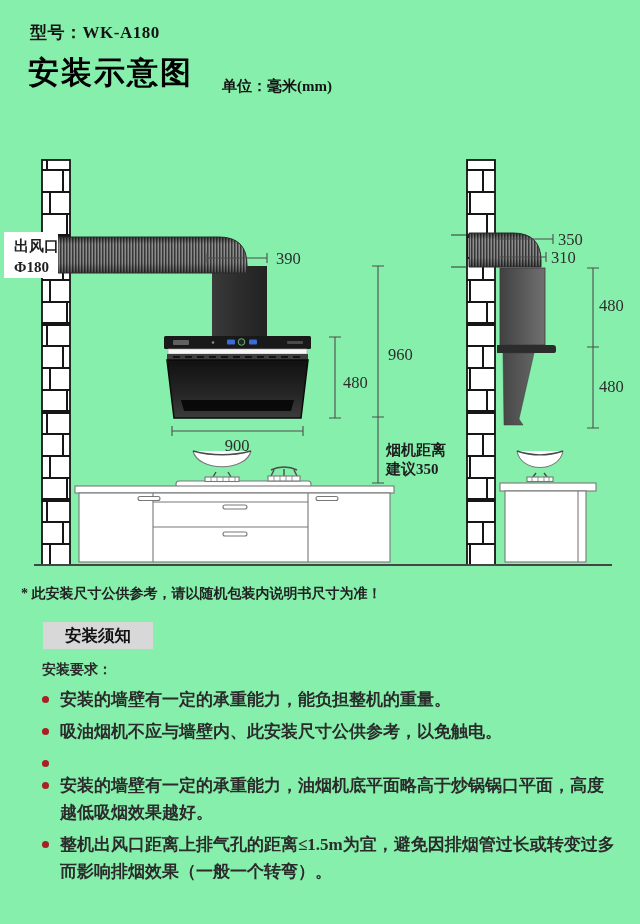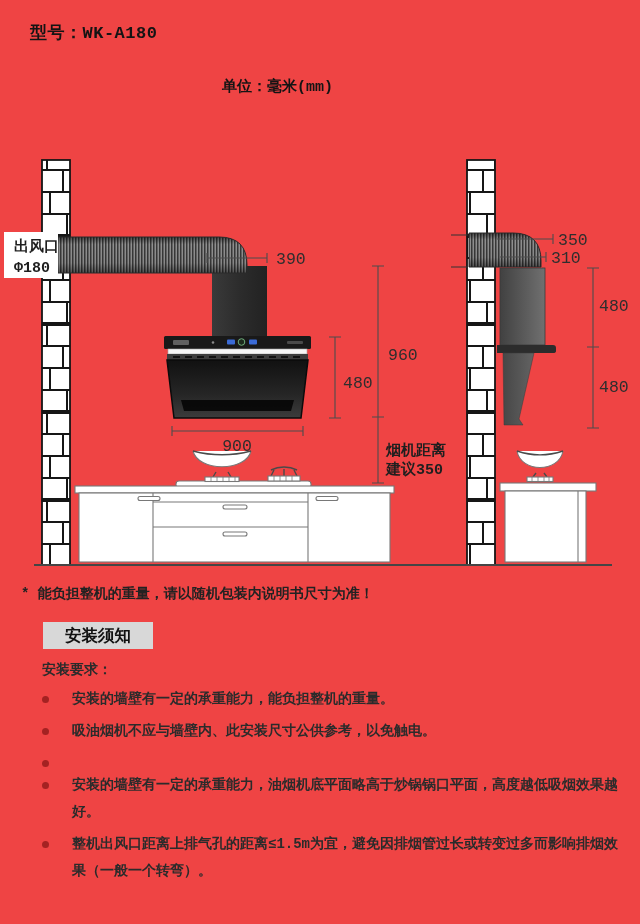--- a/index.html
+++ b/index.html
@@ -1,44 +1,45 @@
 <!DOCTYPE html>
 <html><head>
 <meta charset="utf-8">
 <style>
   html,body { margin:0; padding:0; background:#fff; }
   .page {
-    position:relative; width:640px; height:924px; background:#ef4444;
-    font-family:Liberation Mono, monospace; overflow:hidden; color:#1a1a1a;
+    position:relative; width:640px; height:924px; background:#86efac;
+    font-family:Liberation Serif, serif; overflow:hidden; color:#1a1a1a;
   }
   .model-line { position:absolute; left:30px; top:21px; font-size:17px; font-weight:600; letter-spacing:.5px; color:#141414; }
   .page-title { position:absolute; left:28px; top:52px; font-size:31px; font-weight:800; letter-spacing:2px; color:#000; }
   .unit-label { position:absolute; left:222px; top:77px; font-size:15px; font-weight:600; color:#141414;text-align:center; }
   .diagram-svg { position:absolute; left:0; top:148px; }
   .note-line { position:absolute; left:21px; top:585px; font-size:14px; font-weight:600; color:#222; }
   .section-tag { position:absolute; left:21px; top:622px; width:110px; height:27px; background:#d8d8d8;
     display:flex; align-items:center; justify-content:center; font-size:16.5px; font-weight:700; color:#111;margin-left:22px; }
   .req-title { position:absolute; left:42px; top:661px; font-size:14px; font-weight:700; color:#2b2b2b; }
   .req-list { position:absolute; left:42px; top:686px; width:578px; margin:0; padding:0; list-style:none; }
-  .req-list li { display:flex; gap:23px; margin-bottom:5px; font-size:14px; font-weight:600; color:#2b2b2b; line-height:27px; }
+  .req-list li { display:flex; gap:11px; margin-bottom:5px; font-size:17px; font-weight:600; color:#2b2b2b; line-height:27px; }
   .bullet-dot { flex:0 0 auto; width:7px; height:7px; border-radius:50%; background:#a42222; margin-top:10px; }
 
   
   .dim { stroke:#4d4d4d; stroke-width:1.1; fill:none; }
   .dimnum { font-size:16.5px; fill:#2e2e2e; font-weight:500; }
   .cnlabel { font-size:15px; font-weight:600; fill:#1f1f1f; }
   .lineart { fill:#ffffff; stroke:#787878; stroke-width:1.1; }
   .lineart-dk { fill:none; stroke:#4a4a4a; stroke-width:1.4; }
 </style>
 </head>
 <body>
 
 <div class="page">
 
   <div class="model-line">型号：WK-A180</div>
+  <div class="page-title">安装示意图</div>
   <div class="unit-label">单位：毫米(mm)</div>
 
   <svg class="diagram-svg" width="640" height="424" viewBox="0 0 640 424" xmlns="http://www.w3.org/2000/svg">
     <defs>
       <pattern id="brick" width="28" height="88" patternUnits="userSpaceOnUse">
         <rect width="28" height="88" fill="#ffffff"></rect>
         <path d="M0,1 H28 M0,22 H28 M0,44 H28 M0,66 H28 M0,87 H28" stroke="#161616" stroke-width="2"></path>
         <path d="M19,0 V22 M7,22 V44 M22,44 V66 M11,66 V88" stroke="#161616" stroke-width="2"></path>
       </pattern>
       <pattern id="stripes" width="3" height="6" patternUnits="userSpaceOnUse">
@@ -186,21 +187,21 @@
       <g>
         <path class="dim" d="M593,120 V280 M587,120 H599 M587,199 H599 M587,280 H599"></path>
         <text class="dimnum" x="599" y="163">480</text>
         <text class="dimnum" x="599" y="244">480</text>
       </g>
     </g>
 
     <line x1="34" y1="417" x2="612" y2="417" stroke="#454545" stroke-width="2"></line>
   </svg>
 
-  <div class="note-line">* 能负担整机的重量，请以随机包装内说明书尺寸为准！</div>
+  <div class="note-line">* 此安装尺寸公供参考，请以随机包装内说明书尺寸为准！</div>
 
   <div class="section-tag">安装须知</div>
 
   <div class="req-title">安装要求：</div>
 
   <ul class="req-list">
     <li>
       <span class="bullet-dot"></span>
       <span>安装的墙壁有一定的承重能力，能负担整机的重量。</span>
     </li>

